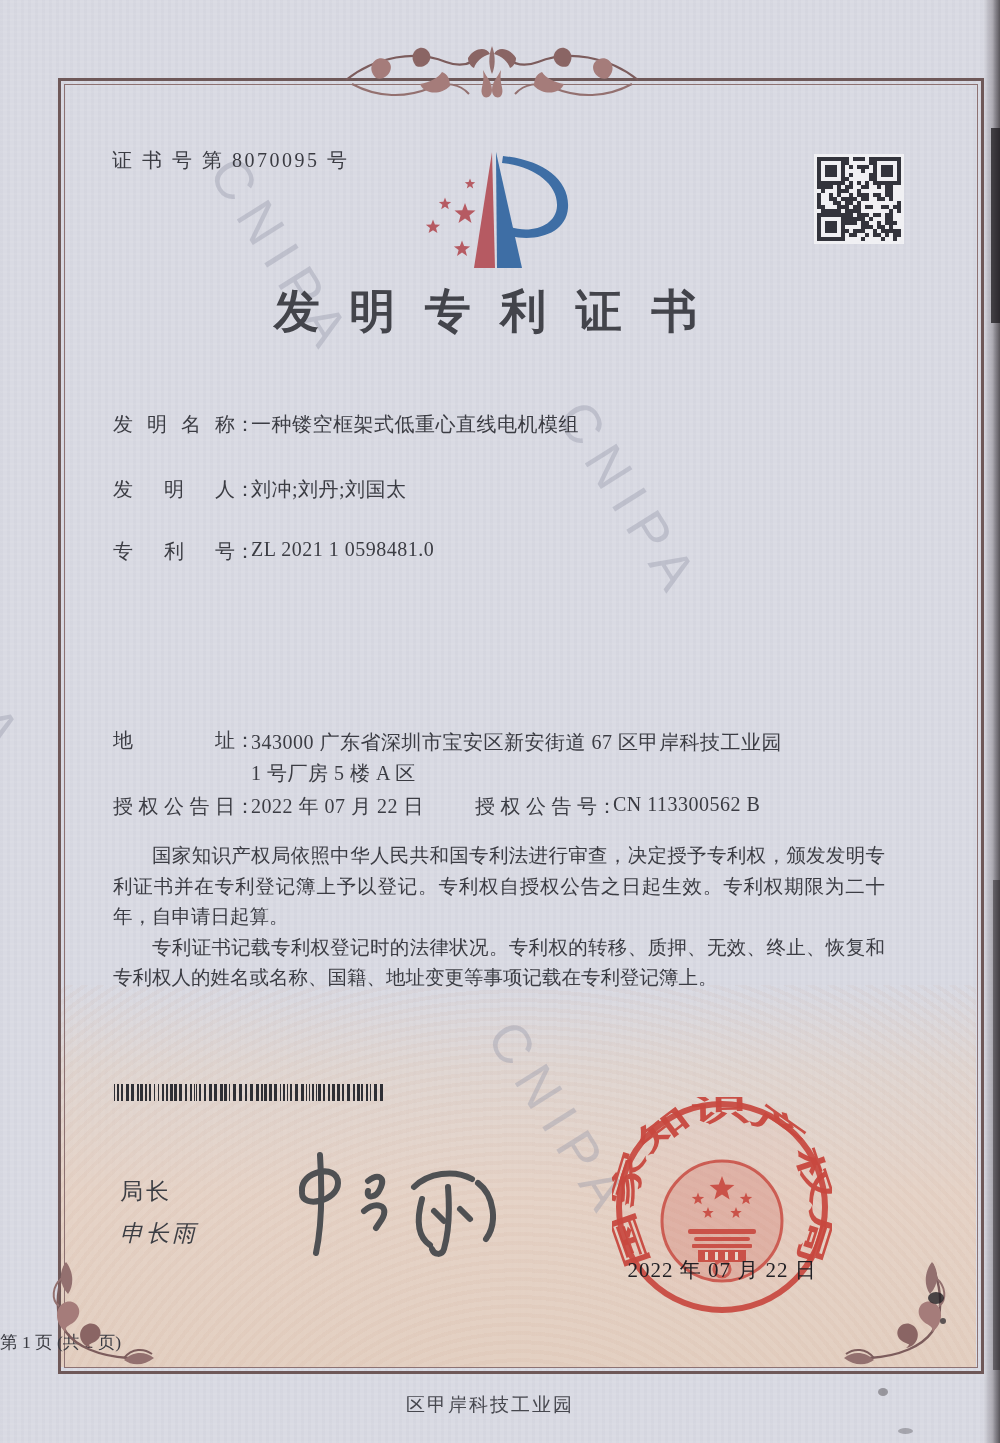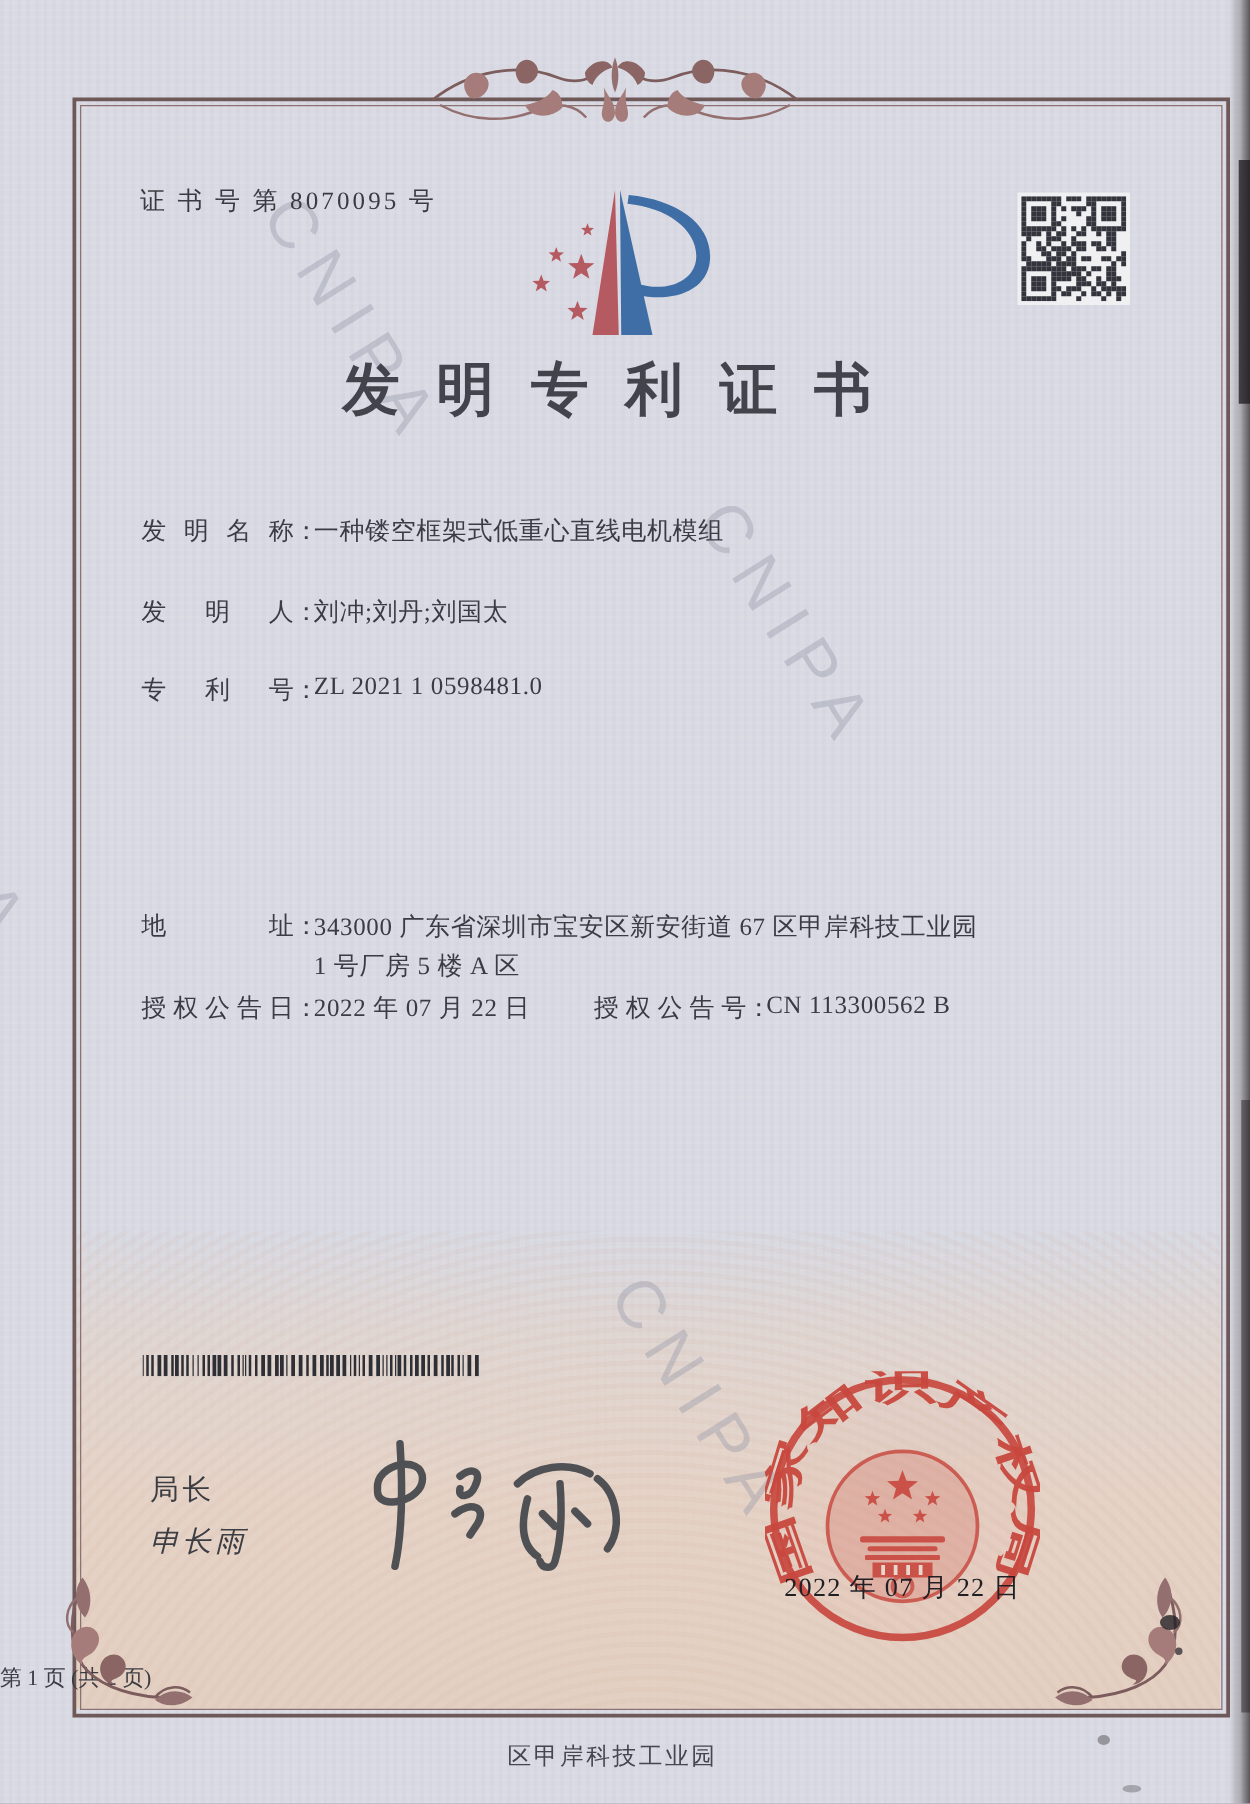--- a/index.html
+++ b/index.html
@@ -398,20 +398,24 @@
     <div class="field addr" style="top:727px">
       <span class="flabel">地址</span><span class="fcolon">：</span><span class="fvalue">343000 广东省深圳市宝安区新安街道 67 区甲岸科技工业园 1 号厂房 5 楼 A 区</span>
     </div>
     <div class="field" style="top:793px">
       <span class="flabel">授权公告日</span><span class="fcolon">：</span><span class="fvalue">2022 年 07 月 22 日</span>
       <span class="grant2">
         <span class="flabel">授权公告号</span><span class="fcolon">：</span><span class="fvalue">CN 113300562 B</span>
       </span>
     </div>
 
+    <div class="paras">
+      <p>国家知识产权局依照中华人民共和国专利法进行审查，决定授予专利权，颁发发明专利证书并在专利登记簿上予以登记。专利权自授权公告之日起生效。专利权期限为二十年，自申请日起算。</p>
+      <p>专利证书记载专利权登记时的法律状况。专利权的转移、质押、无效、终止、恢复和专利权人的姓名或名称、国籍、地址变更等事项记载在专利登记簿上。</p>
+    </div>
 
     <svg class="barcode" id="bc-svg" viewBox="0 0 272 17">
         <g fill="#2e2f35">
           <rect x="0" y="0" width="1" height="17"></rect>
           <rect x="3" y="0" width="2" height="17"></rect>
           <rect x="7" y="0" width="2" height="17"></rect>
           <rect x="12" y="0" width="3" height="17"></rect>
           <rect x="17" y="0" width="3" height="17"></rect>
           <rect x="23" y="0" width="2" height="17"></rect>
           <rect x="26" y="0" width="3" height="17"></rect>

